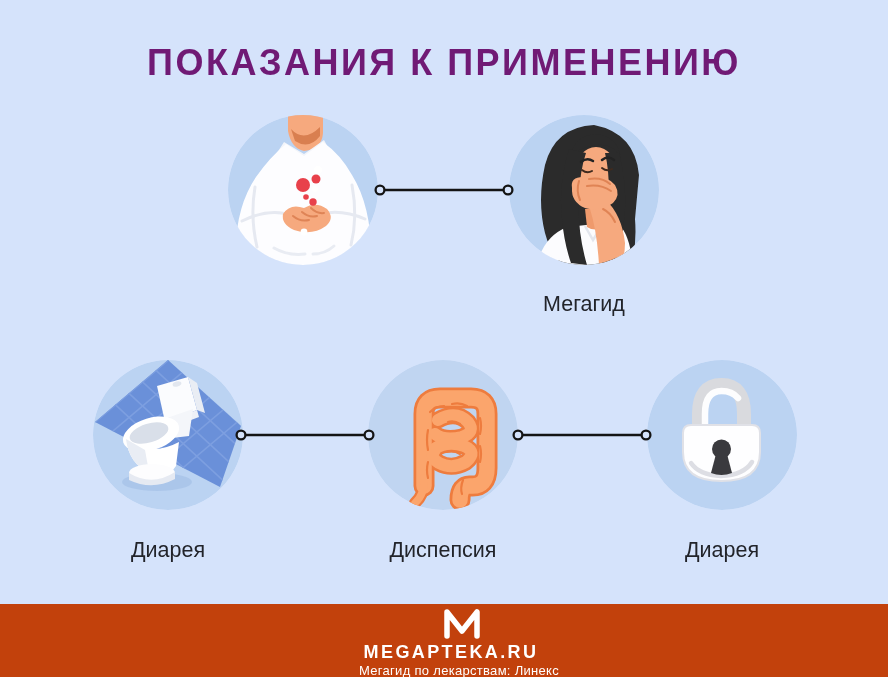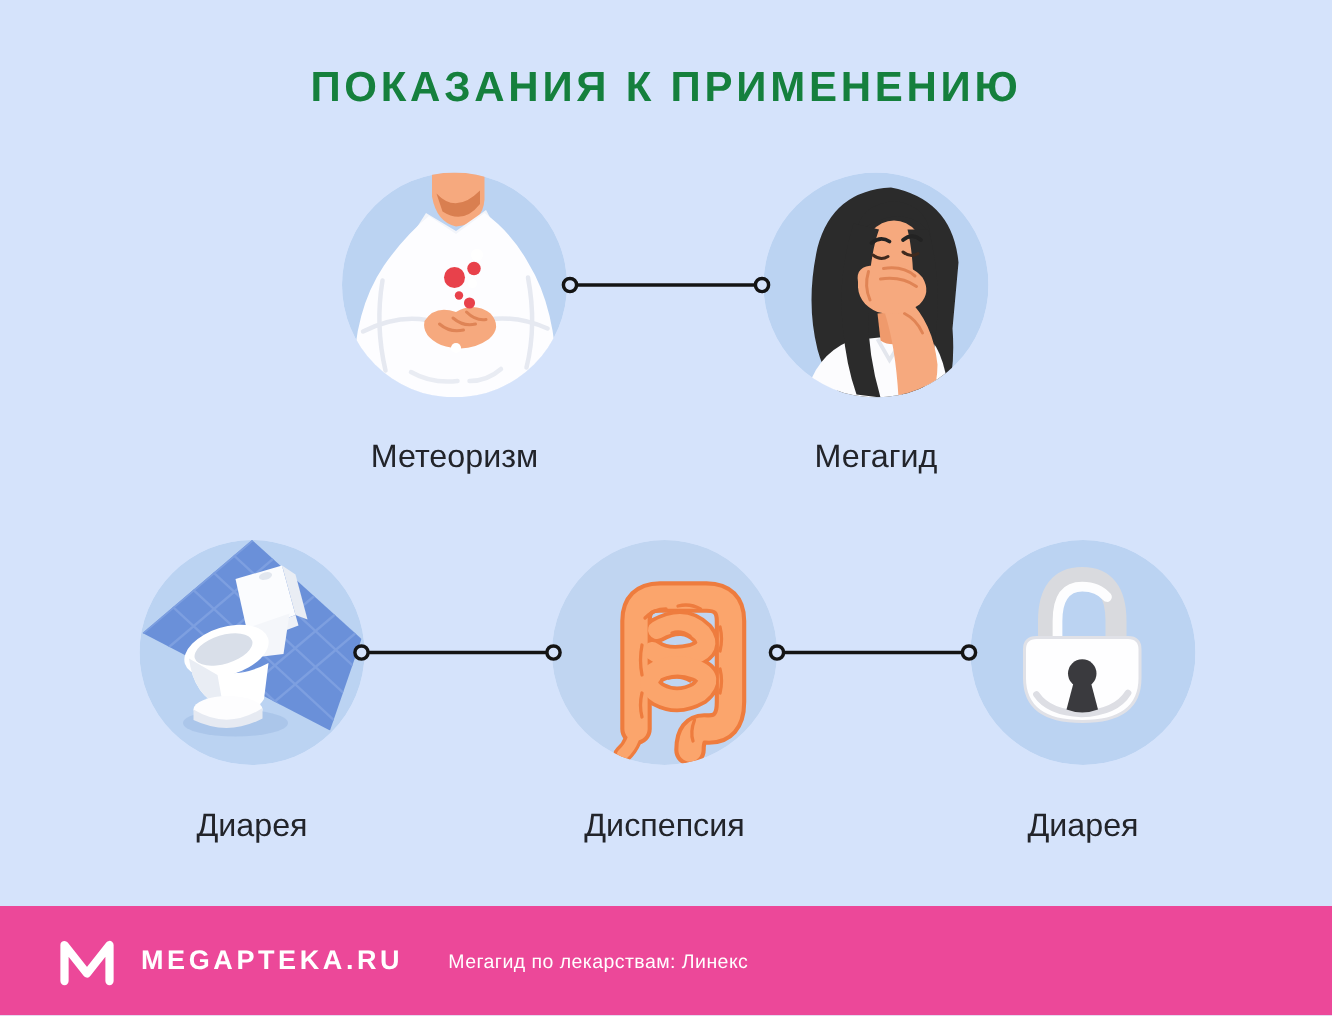--- a/index.html
+++ b/index.html
@@ -3,36 +3,36 @@
 <meta charset="utf-8">
 <style>
   html,body{margin:0;padding:0;}
   body{font-family:"Liberation Sans","DejaVu Sans",sans-serif;}
   #canvas{
     position:relative;width:888px;height:677px;
     background:#d5e3fb;overflow:hidden;
   }
   .title{
     position:absolute;top:42px;left:0;width:888px;
-    text-align:center;font-size:28px;font-weight:bold;
-    letter-spacing:2.5px;color:#15803d;
+    text-align:center;font-size:36px;font-weight:bold;
+    letter-spacing:2.5px;color:#701a75;
   }
   .circle-item{
     position:absolute;width:150px;height:150px;border-radius:50%;
     overflow:hidden;
   }
   .circle-item svg{display:block;}
   .item-label{
     position:absolute;width:220px;text-align:center;
     font-size:21.5px;font-weight:500;color:#22242a;
   }
   .connector{position:absolute;}
   .footer{
     position:absolute;left:0;top:604px;width:888px;height:73px;
-    background:#ec4899;display:flex;align-items:center;
+    background:#c2410c;display:flex;align-items:center;flex-direction:column;
   }
   .footer-logo{margin-left:36px;flex:0 0 auto;}
   .brand{
     color:#ffffff;font-weight:bold;font-size:18px;
     letter-spacing:2.4px;margin-left:14px;
   }
   .tagline{
     color:#ffffff;font-weight:normal;font-size:13px;
     margin-left:30px;letter-spacing:0.3px;
   }
@@ -211,21 +211,20 @@
     <line x1="11" y1="7" x2="131" y2="7" stroke="#141414" stroke-width="2.4"></line>
     <circle cx="7" cy="7" r="4.4" fill="#d5e3fb" stroke="#141414" stroke-width="2.3"></circle>
     <circle cx="135" cy="7" r="4.4" fill="#d5e3fb" stroke="#141414" stroke-width="2.3"></circle>
   </svg>
   <svg class="connector" style="left:511px;top:428px;" width="142" height="14" viewBox="0 0 142 14">
     <line x1="11" y1="7" x2="131" y2="7" stroke="#141414" stroke-width="2.4"></line>
     <circle cx="7" cy="7" r="4.4" fill="#d5e3fb" stroke="#141414" stroke-width="2.3"></circle>
     <circle cx="135" cy="7" r="4.4" fill="#d5e3fb" stroke="#141414" stroke-width="2.3"></circle>
   </svg>
 
-  <div class="item-label" style="left:193px;top:292px;">Метеоризм</div>
   <div class="item-label" style="left:474px;top:292px;">Мегагид</div>
   <div class="item-label" style="left:58px;top:538px;">Диарея</div>
   <div class="item-label" style="left:333px;top:538px;">Диспепсия</div>
   <div class="item-label" style="left:612px;top:538px;">Диарея</div>
 
   <div class="footer">
     <svg class="footer-logo" width="44" height="38" viewBox="0 0 44 38">
       <path d="M7,32 L7,8 L22,27 L37,8 L37,32" fill="none" stroke="#ffffff" stroke-width="5.5" stroke-linecap="round" stroke-linejoin="round"></path>
     </svg>
     <span class="brand">MEGAPTEKA.RU</span>

